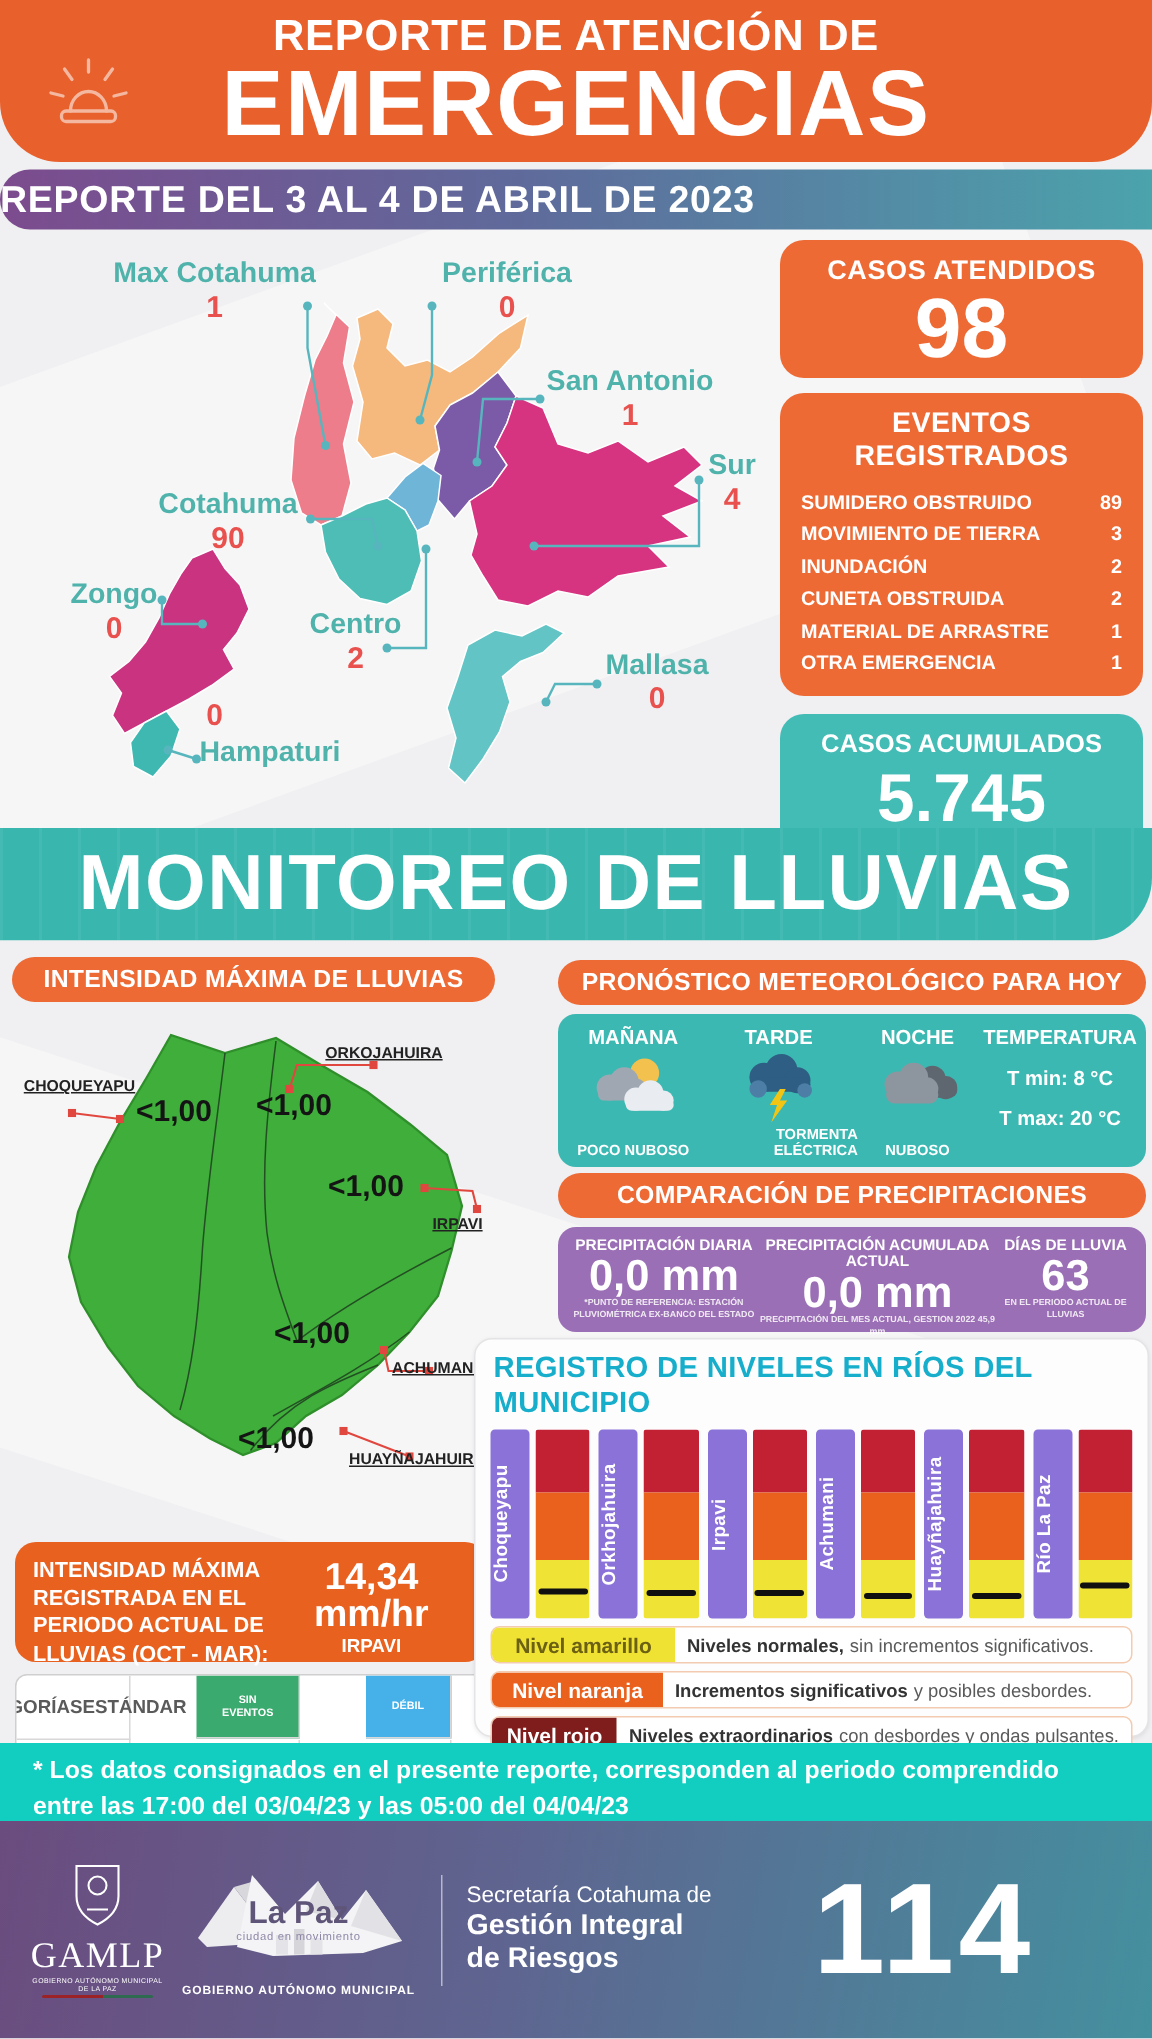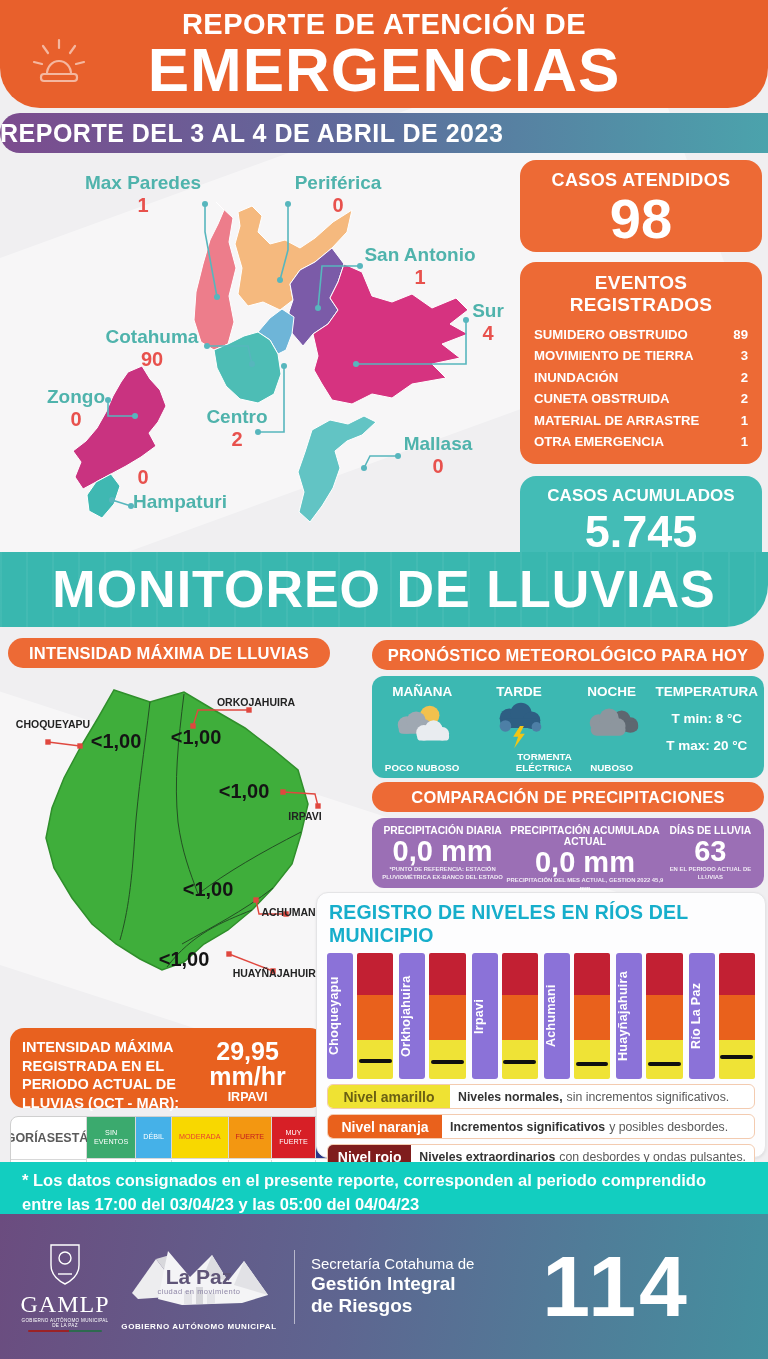--- a/index.html
+++ b/index.html
@@ -50,21 +50,21 @@
 
   
   .pill{position:absolute;background:#ED6A35;border-radius:18px;color:#fff;font-size:16.5px;
         font-weight:bold;text-align:center;height:30px;line-height:30px;letter-spacing:.2px;}
   .pill-left{left:8px;top:638px;width:322px;}
   .pill-right{left:372px;top:640px;width:392px;}
   .pill-precip{left:372px;top:782px;width:392px;}
 
   
   .green-map{position:absolute;left:2px;top:672px;width:330px;height:312px;}
-  .gl{position:absolute;transform:translateX(-50%);font-size:10.5px;font-weight:bold;color:#222;white-space:nowrap;}
+  .gl{position:absolute;transform:translateX(-50%);font-size:10.5px;font-weight:bold;color:#222;white-space:nowrap;text-decoration:underline;}
   .gv{position:absolute;transform:translateX(-50%);font-size:20px;font-weight:bold;color:#141414;white-space:nowrap;}
   .gl0{left:51px;top:46px;}.gl1{left:254px;top:24px;}.gl2{left:303px;top:138px;}
   .gl3{left:288px;top:234px;}.gl4{left:276px;top:295px;}
   .gv0{left:114px;top:58px;}.gv1{left:194px;top:54px;}.gv2{left:242px;top:108px;}
   .gv3{left:206px;top:206px;}.gv4{left:182px;top:276px;}
 
   
   .intensity{left:10px;top:1028px;width:314px;height:80px;background:#E8611F;border-radius:14px;
              display:flex;color:#fff;box-sizing:border-box;padding:10px 12px;}
   .intensity .txt{flex:1.25;font-size:14.5px;font-weight:bold;line-height:1.28;}
@@ -73,21 +73,21 @@
   .intensity .u{font-size:25px;font-weight:bold;line-height:1.0;}
   .intensity .st{font-size:12.5px;font-weight:bold;margin-top:1px;}
 
   
   .cat-table{left:10px;top:1116px;width:316px;background:#fff;border:1px solid #cfcfcf;border-radius:8px;
              overflow:hidden;display:grid;grid-template-columns:76px repeat(6,1fr);}
   .ct{border-right:1px solid #d8d8d8;border-bottom:1px solid #d8d8d8;display:flex;flex-direction:row;
       align-items:center;justify-content:center;text-align:center;}
   .ct:nth-child(7n){border-right:none;}
   .ct-h{height:42px;color:#5a5a5a;font-size:12.5px;font-weight:bold;line-height:1.15;}
-  .ct-c{height:42px;font-size:7.2px;font-weight:normal;color:#fff;line-height:1.2;padding:0 7px;box-sizing:border-box;}
+  .ct-c{height:42px;font-size:7.2px;font-weight:bold;color:#fff;line-height:1.2;padding:0 17px;box-sizing:border-box;margin-left:44px;}
   .ct-r{height:36px;border-bottom:none;font-size:16px;font-weight:bold;color:#111;}
   .ct-h2{height:36px;border-bottom:none;color:#5a5a5a;font-size:11.5px;font-weight:bold;line-height:1.15;}
   .cat0{background:#3BAA6E;}.cat1{background:#45B1E8;}.cat2{background:#F8D800;color:#E8432E;}
   .cat3{background:#F39711;color:#C41A20;}.cat4{background:#D71F26;}.cat5{background:#2D3A8C;}
 
   
   .forecast{left:372px;top:676px;width:392px;height:102px;background:#3CB8B2;border-radius:12px;color:#fff;
             display:grid;grid-template-columns:1.02fr 1.22fr .92fr 1.08fr;box-sizing:border-box;padding:8px 6px 6px;}
   .fp{text-align:right;display:flex;flex-direction:column;align-items:center;}
   .fp .nm{font-size:13.5px;font-weight:bold;}
@@ -214,21 +214,21 @@
           <circle cx="135" cy="264" r="3"></circle>
         <circle cx="258" cy="280" r="3"></circle>
           <circle cx="284" cy="214" r="3"></circle>
         <circle cx="398" cy="304" r="3"></circle>
           <circle cx="364" cy="316" r="3"></circle>
         <circle cx="131" cy="354" r="3"></circle>
           <circle cx="112" cy="348" r="3"></circle>
       </g>
     </svg>
     <div class="dw d0">
-        <span class="dn">Max Paredes</span>
+        <span class="dn">Max Cotahuma</span>
         <span class="dv">1</span>
       </div>
     <div class="dw d1">
         <span class="dn">Periférica</span>
         <span class="dv">0</span>
       </div>
     <div class="dw d2">
         <span class="dn">San Antonio</span>
         <span class="dv">1</span>
       </div>
@@ -341,21 +341,21 @@
     <span class="gv gv0">&lt;1,00</span>
     <span class="gv gv1">&lt;1,00</span>
     <span class="gv gv2">&lt;1,00</span>
     <span class="gv gv3">&lt;1,00</span>
     <span class="gv gv4">&lt;1,00</span>
   </div>
 
   <div class="z intensity">
     <div class="txt">INTENSIDAD MÁXIMA REGISTRADA EN EL PERIODO ACTUAL DE LLUVIAS (OCT - MAR):</div>
     <div class="big">
-      <div class="v">29,95</div>
+      <div class="v">14,34</div>
       <div class="u">mm/hr</div>
       <div class="st">IRPAVI</div>
     </div>
   </div>
 
   <div class="z cat-table">
     <div class="ct ct-h">
         <span>CATEGORÍAS</span>
         <span>ESTÁNDAR</span>
       </div>

